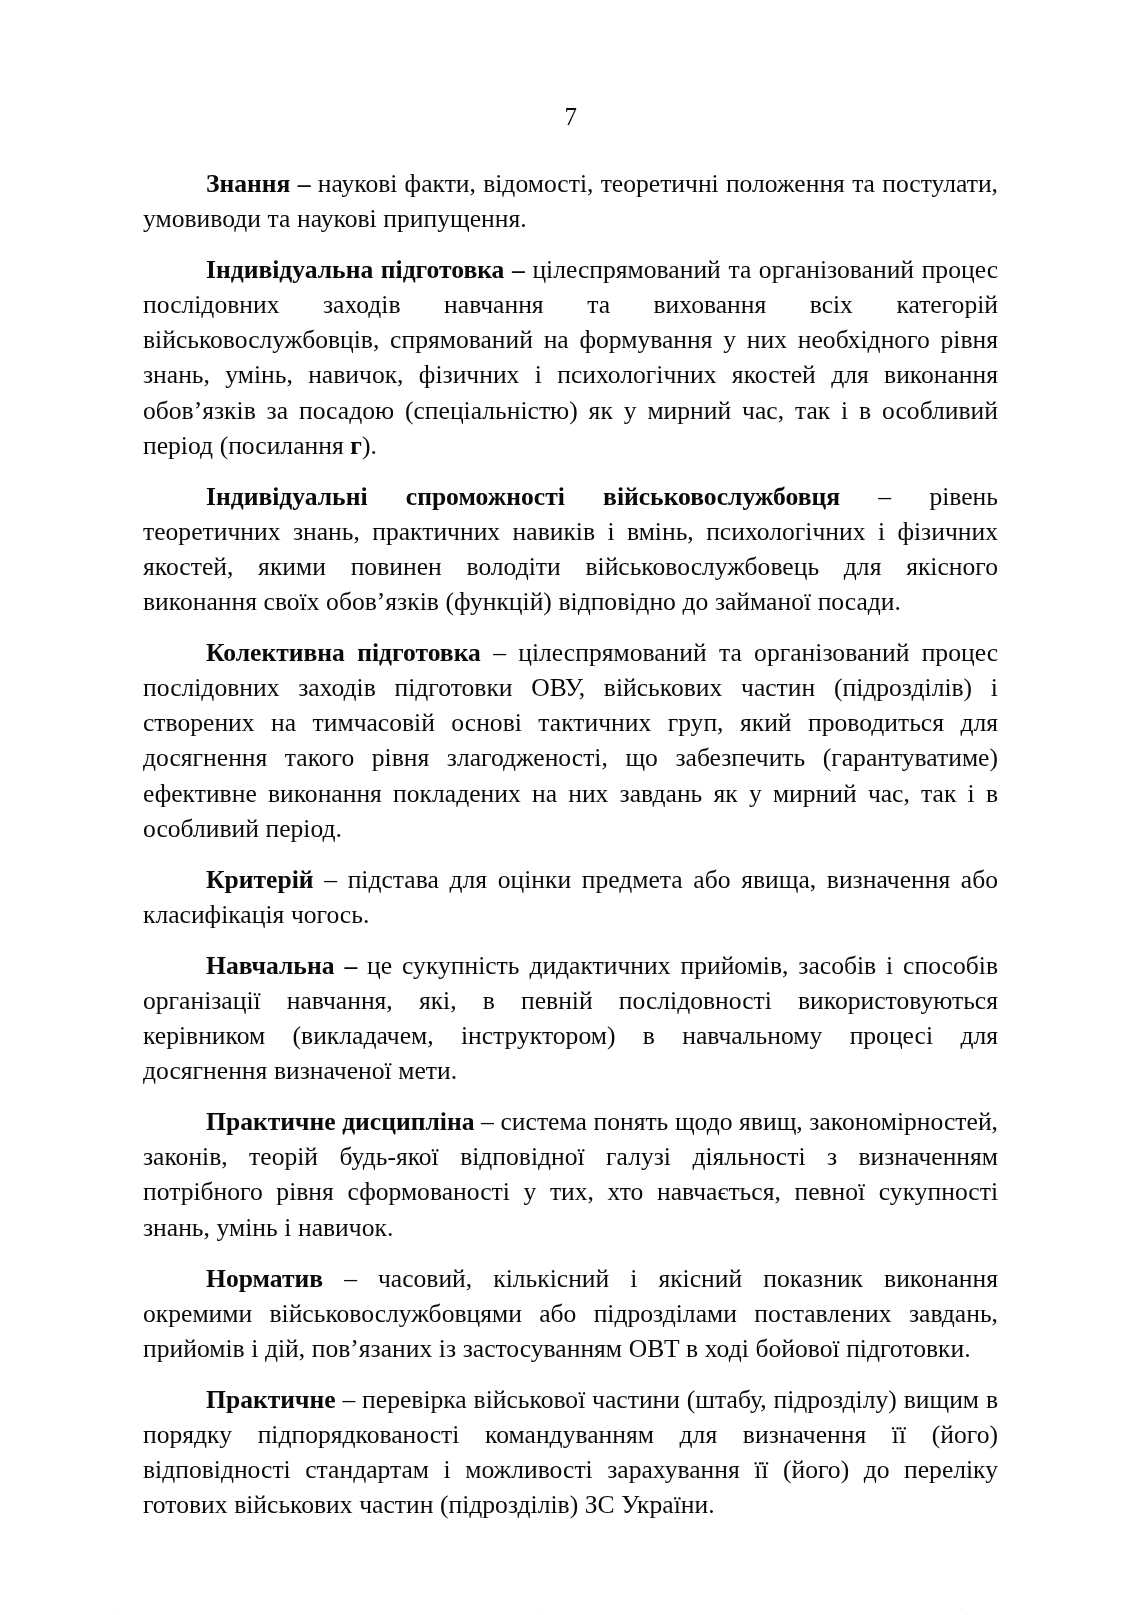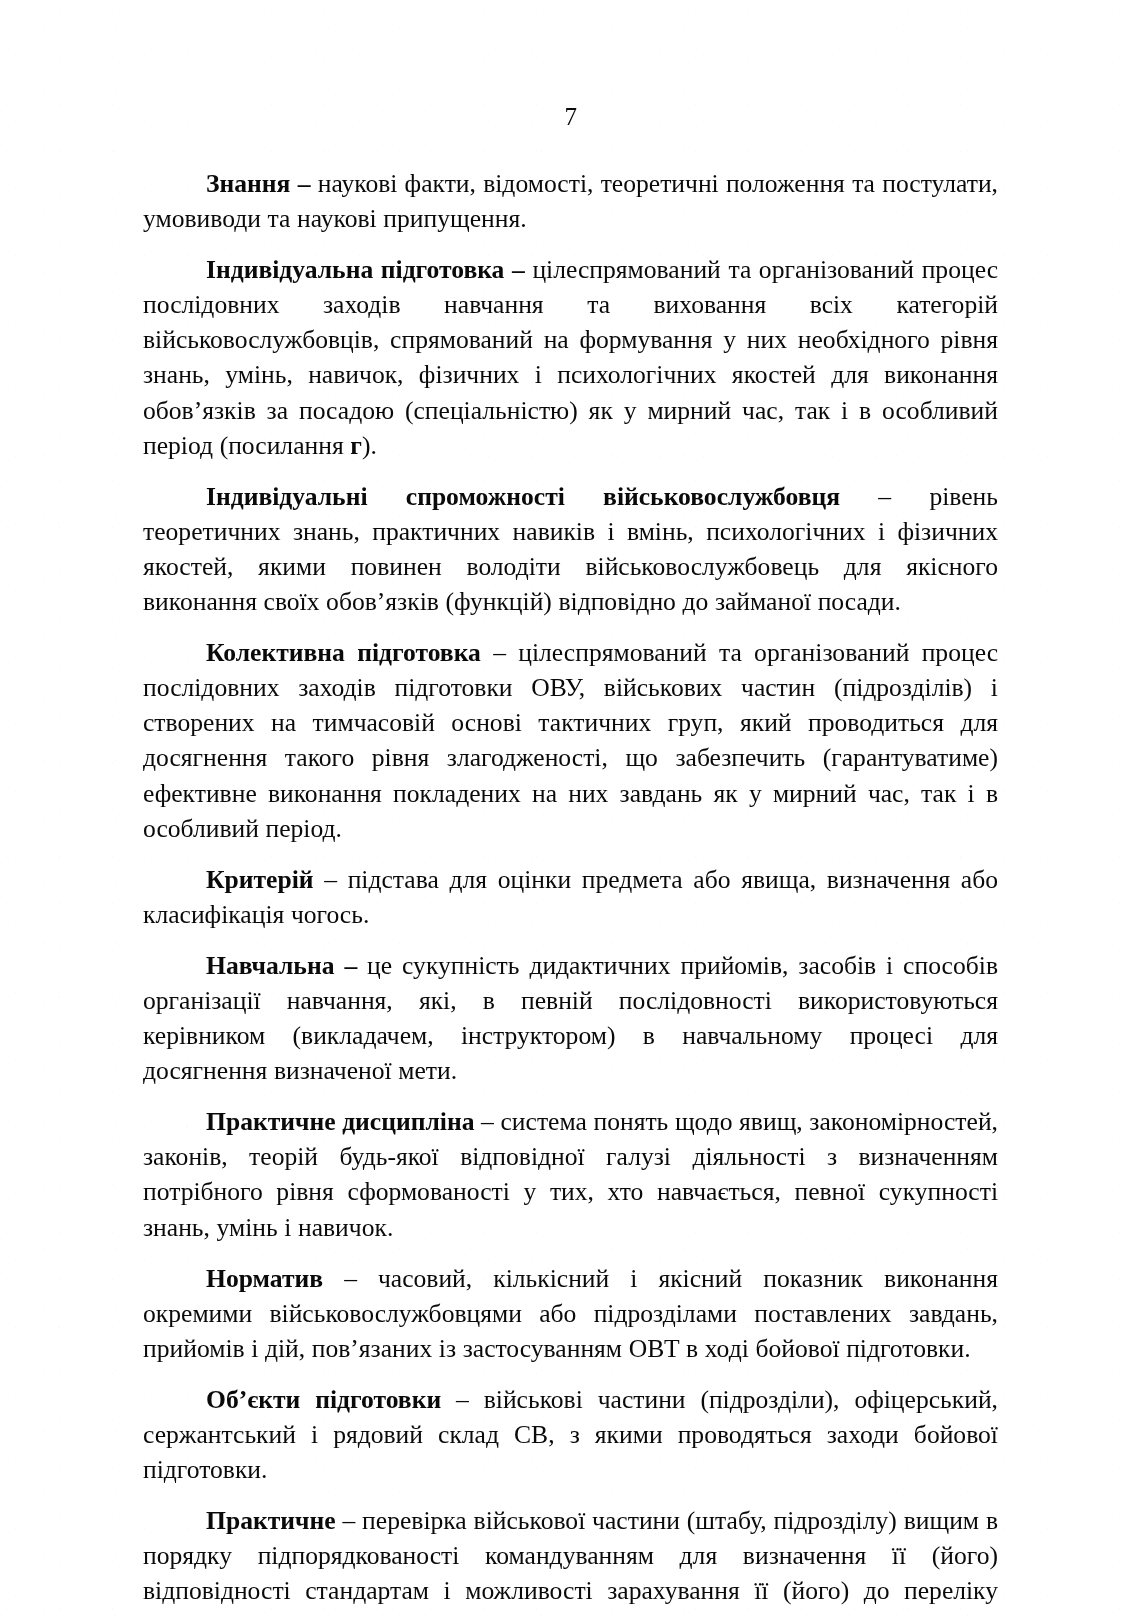--- a/index.html
+++ b/index.html
@@ -111,20 +111,19 @@
     <p class="para"><span class="term">Критерій</span><span> <span>–</span></span><span> підстава для оцінки предмета або явища, визначення або класифікація чогось.</span></p>
 
 
     <p class="para"><span class="term">Навчальна</span><span class="dash-b"> <span>–</span></span><span> це сукупність дидактичних прийомів, засобів і способів організації навчання, які, в певній послідовності використовуються керівником (викладачем, інструктором) в навчальному процесі для досягнення визначеної мети.</span></p>
 
 
     <p class="para"><span class="term">Практичне дисципліна</span><span> <span>–</span></span><span> система понять щодо явищ, закономірностей, законів, теорій будь-якої відповідної галузі діяльності з визначенням потрібного рівня сформованості у тих, хто навчається, певної сукупності знань, умінь і навичок.</span></p>
 
     <p class="para"><span class="term">Норматив</span><span> <span>–</span></span><span> часовий, кількісний і якісний показник виконання окремими військовослужбовцями або підрозділами поставлених завдань, прийомів і дій, пов’язаних із застосуванням ОВТ в ході бойової підготовки.</span></p>
 
-    <p class="para"><span class="term">Об’єкти підготовки</span><span> <span>–</span></span><span> військові частини (підрозділи), офіцерський, сержантський і рядовий склад СВ, з якими проводяться заходи бойової підготовки.</span></p>
 
     <p class="para"><span class="term">Практичне</span><span> <span>–</span></span><span> перевірка військової частини (штабу, підрозділу) вищим в порядку підпорядкованості командуванням для визначення її (його) відповідності стандартам і можливості зарахування її (його) до переліку готових військових частин (підрозділів) ЗС України.</span></p>
 
   </div>
 
   <div class="scan-noise"></div>
 </div>
 
 </body></html>

